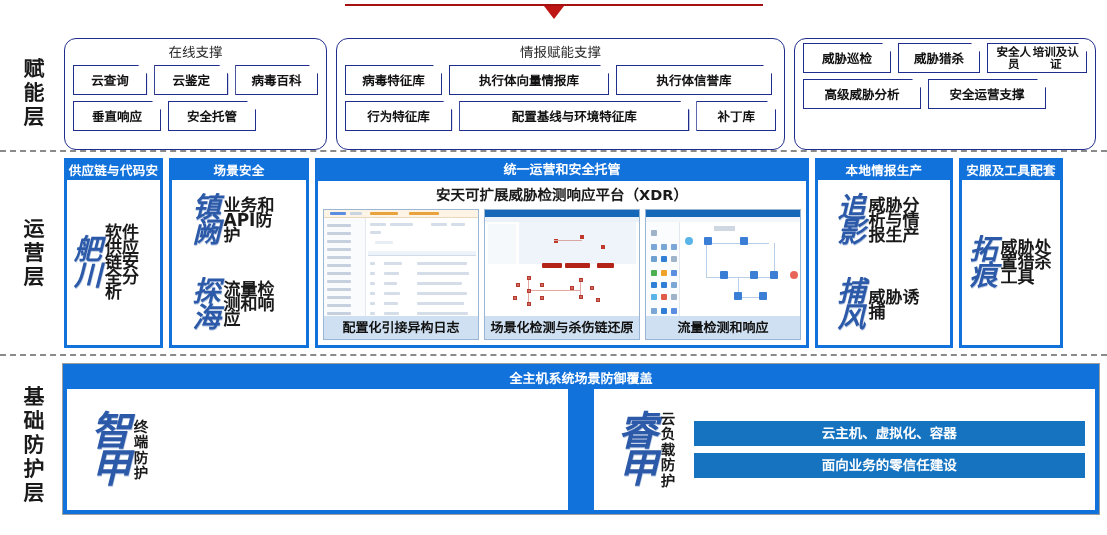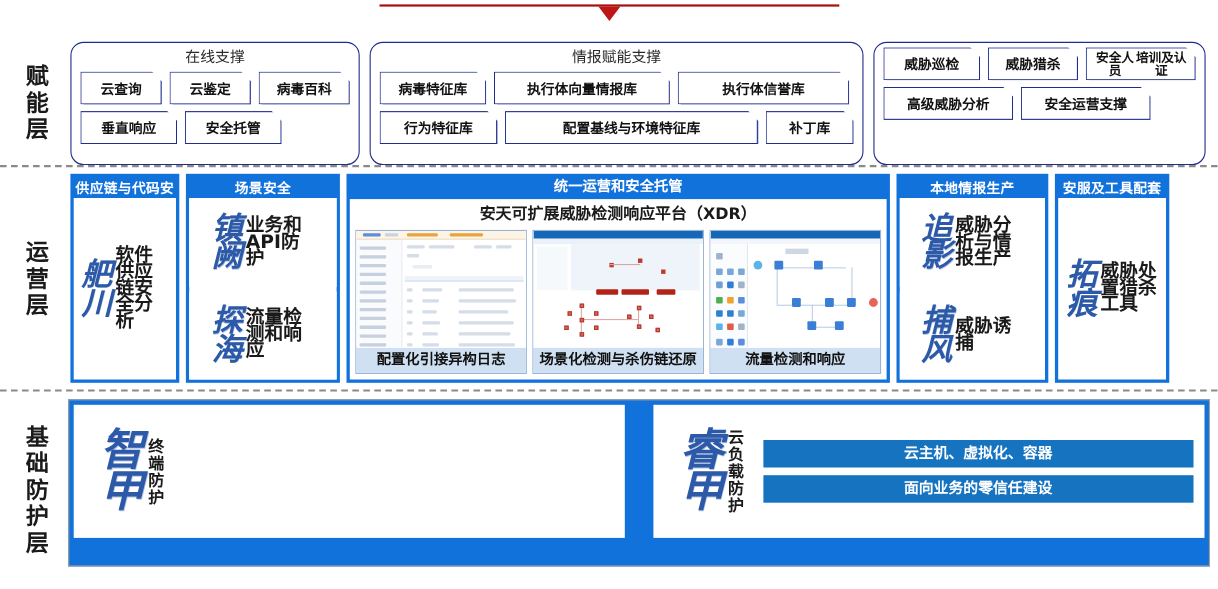--- a/index.html
+++ b/index.html
@@ -454,20 +454,21 @@
               <span>拓</span>
               <span>痕</span>
             </div>
           <div class="brand-desc" style="width:52px">威胁处置猎杀工具</div>
         </div>
       </div>
     </div>
   </div>
 
   <div class="found-wrap">
+    <div class="found-head">全主机系统场景防御覆盖</div>
     <div class="found-cols">
 
       <div class="found-col">
         <div class="found-brand">
           <div class="brand sz-xl">
               <span>智</span>
               <span>甲</span>
             </div>
           <div class="found-tag">终端防护</div>
         </div>

